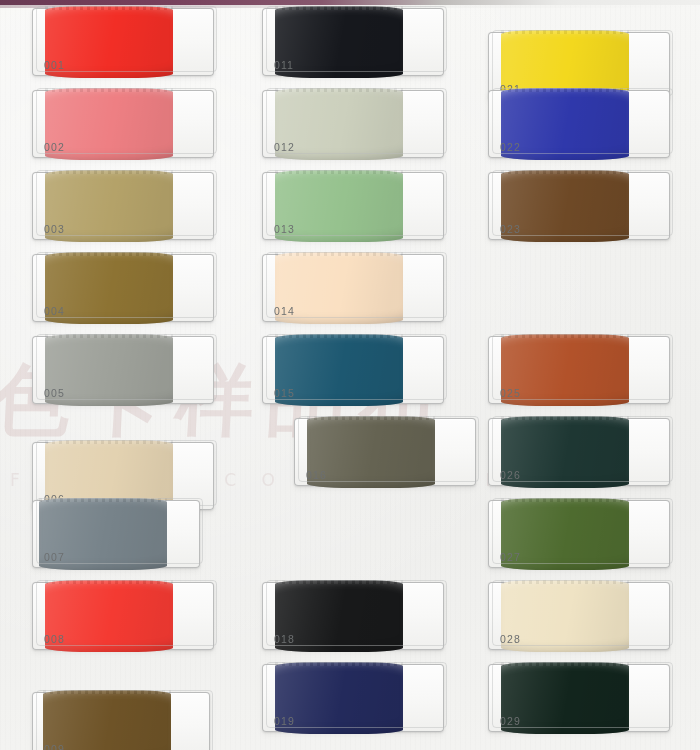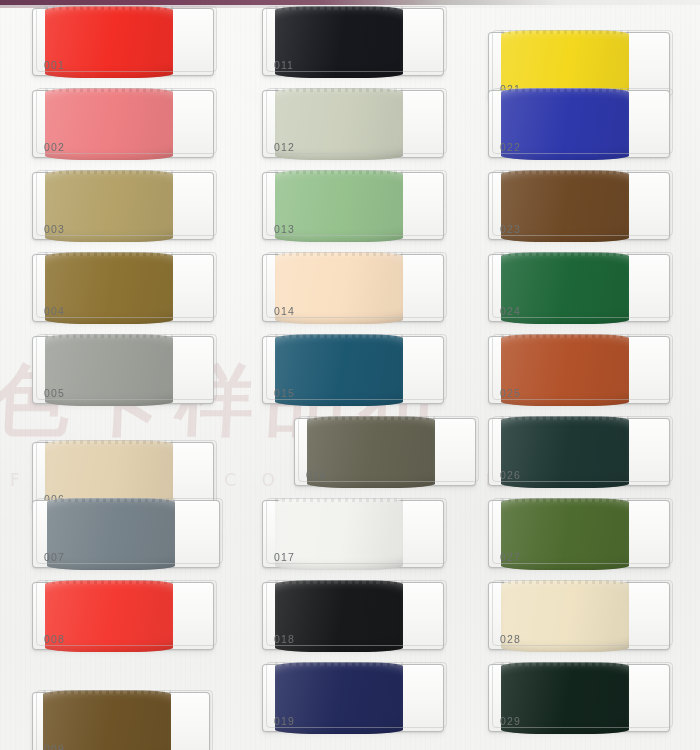--- a/index.html
+++ b/index.html
@@ -212,21 +212,21 @@
           <div class="swatch" style="background: rgb(158, 161, 154);"></div>
         </div>
         <div class="code">005</div>
       </div>
       <div class="card" style="left: 32px; top: 442px; width: 182px; height: 68px;">
         <div class="swatch-clip">
           <div class="swatch" style="background: rgb(227, 210, 177);"></div>
         </div>
         <div class="code">006</div>
       </div>
-      <div class="card" style="left: 32px; top: 500px; width: 188px; height: 68px; padding-left: 25px;">
+      <div class="card" style="left: 32px; top: 500px; width: 168px; height: 68px; padding-left: 25px;">
         <div class="swatch-clip">
           <div class="swatch" style="background: rgb(119, 131, 138);"></div>
         </div>
         <div class="code">007</div>
       </div>
       <div class="card" style="left: 32px; top: 582px; width: 182px; height: 68px;">
         <div class="swatch-clip">
           <div class="swatch" style="background: rgb(244, 58, 50);"></div>
         </div>
         <div class="code">008</div>
@@ -266,26 +266,20 @@
           <div class="swatch" style="background: rgb(29, 88, 113);"></div>
         </div>
         <div class="code">015</div>
       </div>
       <div class="card" style="left: 262px; top: 418px; width: 182px; height: 68px; margin-left: 32px;">
         <div class="swatch-clip">
           <div class="swatch" style="background: rgb(101, 99, 82);"></div>
         </div>
         <div class="code">016</div>
       </div>
-      <div class="card" style="left: 262px; top: 500px; width: 182px; height: 68px;">
-        <div class="swatch-clip">
-          <div class="swatch" style="background: rgb(242, 243, 239);"></div>
-        </div>
-        <div class="code">017</div>
-      </div>
       <div class="card" style="left: 262px; top: 582px; width: 182px; height: 68px; padding-left: 43px;">
         <div class="swatch-clip">
           <div class="swatch" style="background: rgb(24, 25, 26);"></div>
         </div>
         <div class="code">018</div>
       </div>
       <div class="card" style="left: 262px; top: 664px; width: 182px; height: 68px; text-align: center;">
         <div class="swatch-clip">
           <div class="swatch" style="background: rgb(35, 42, 92);"></div>
         </div>
@@ -302,26 +296,20 @@
           <div class="swatch" style="background: rgb(47, 56, 171);"></div>
         </div>
         <div class="code">022</div>
       </div>
       <div class="card" style="left: 488px; top: 172px; width: 182px; height: 68px;">
         <div class="swatch-clip">
           <div class="swatch" style="background: rgb(110, 73, 38);"></div>
         </div>
         <div class="code">023</div>
       </div>
-      <div class="card" style="left: 488px; top: 254px; width: 182px; height: 68px;">
-        <div class="swatch-clip">
-          <div class="swatch" style="background: rgb(29, 102, 55);"></div>
-        </div>
-        <div class="code">024</div>
-      </div>
       <div class="card" style="left: 488px; top: 336px; width: 182px; height: 68px;">
         <div class="swatch-clip">
           <div class="swatch" style="background: rgb(178, 82, 42);"></div>
         </div>
         <div class="code">025</div>
       </div>
       <div class="card" style="left: 488px; top: 418px; width: 182px; height: 68px; padding-left: 28px;">
         <div class="swatch-clip">
           <div class="swatch" style="background: rgb(30, 55, 51);"></div>
         </div>

